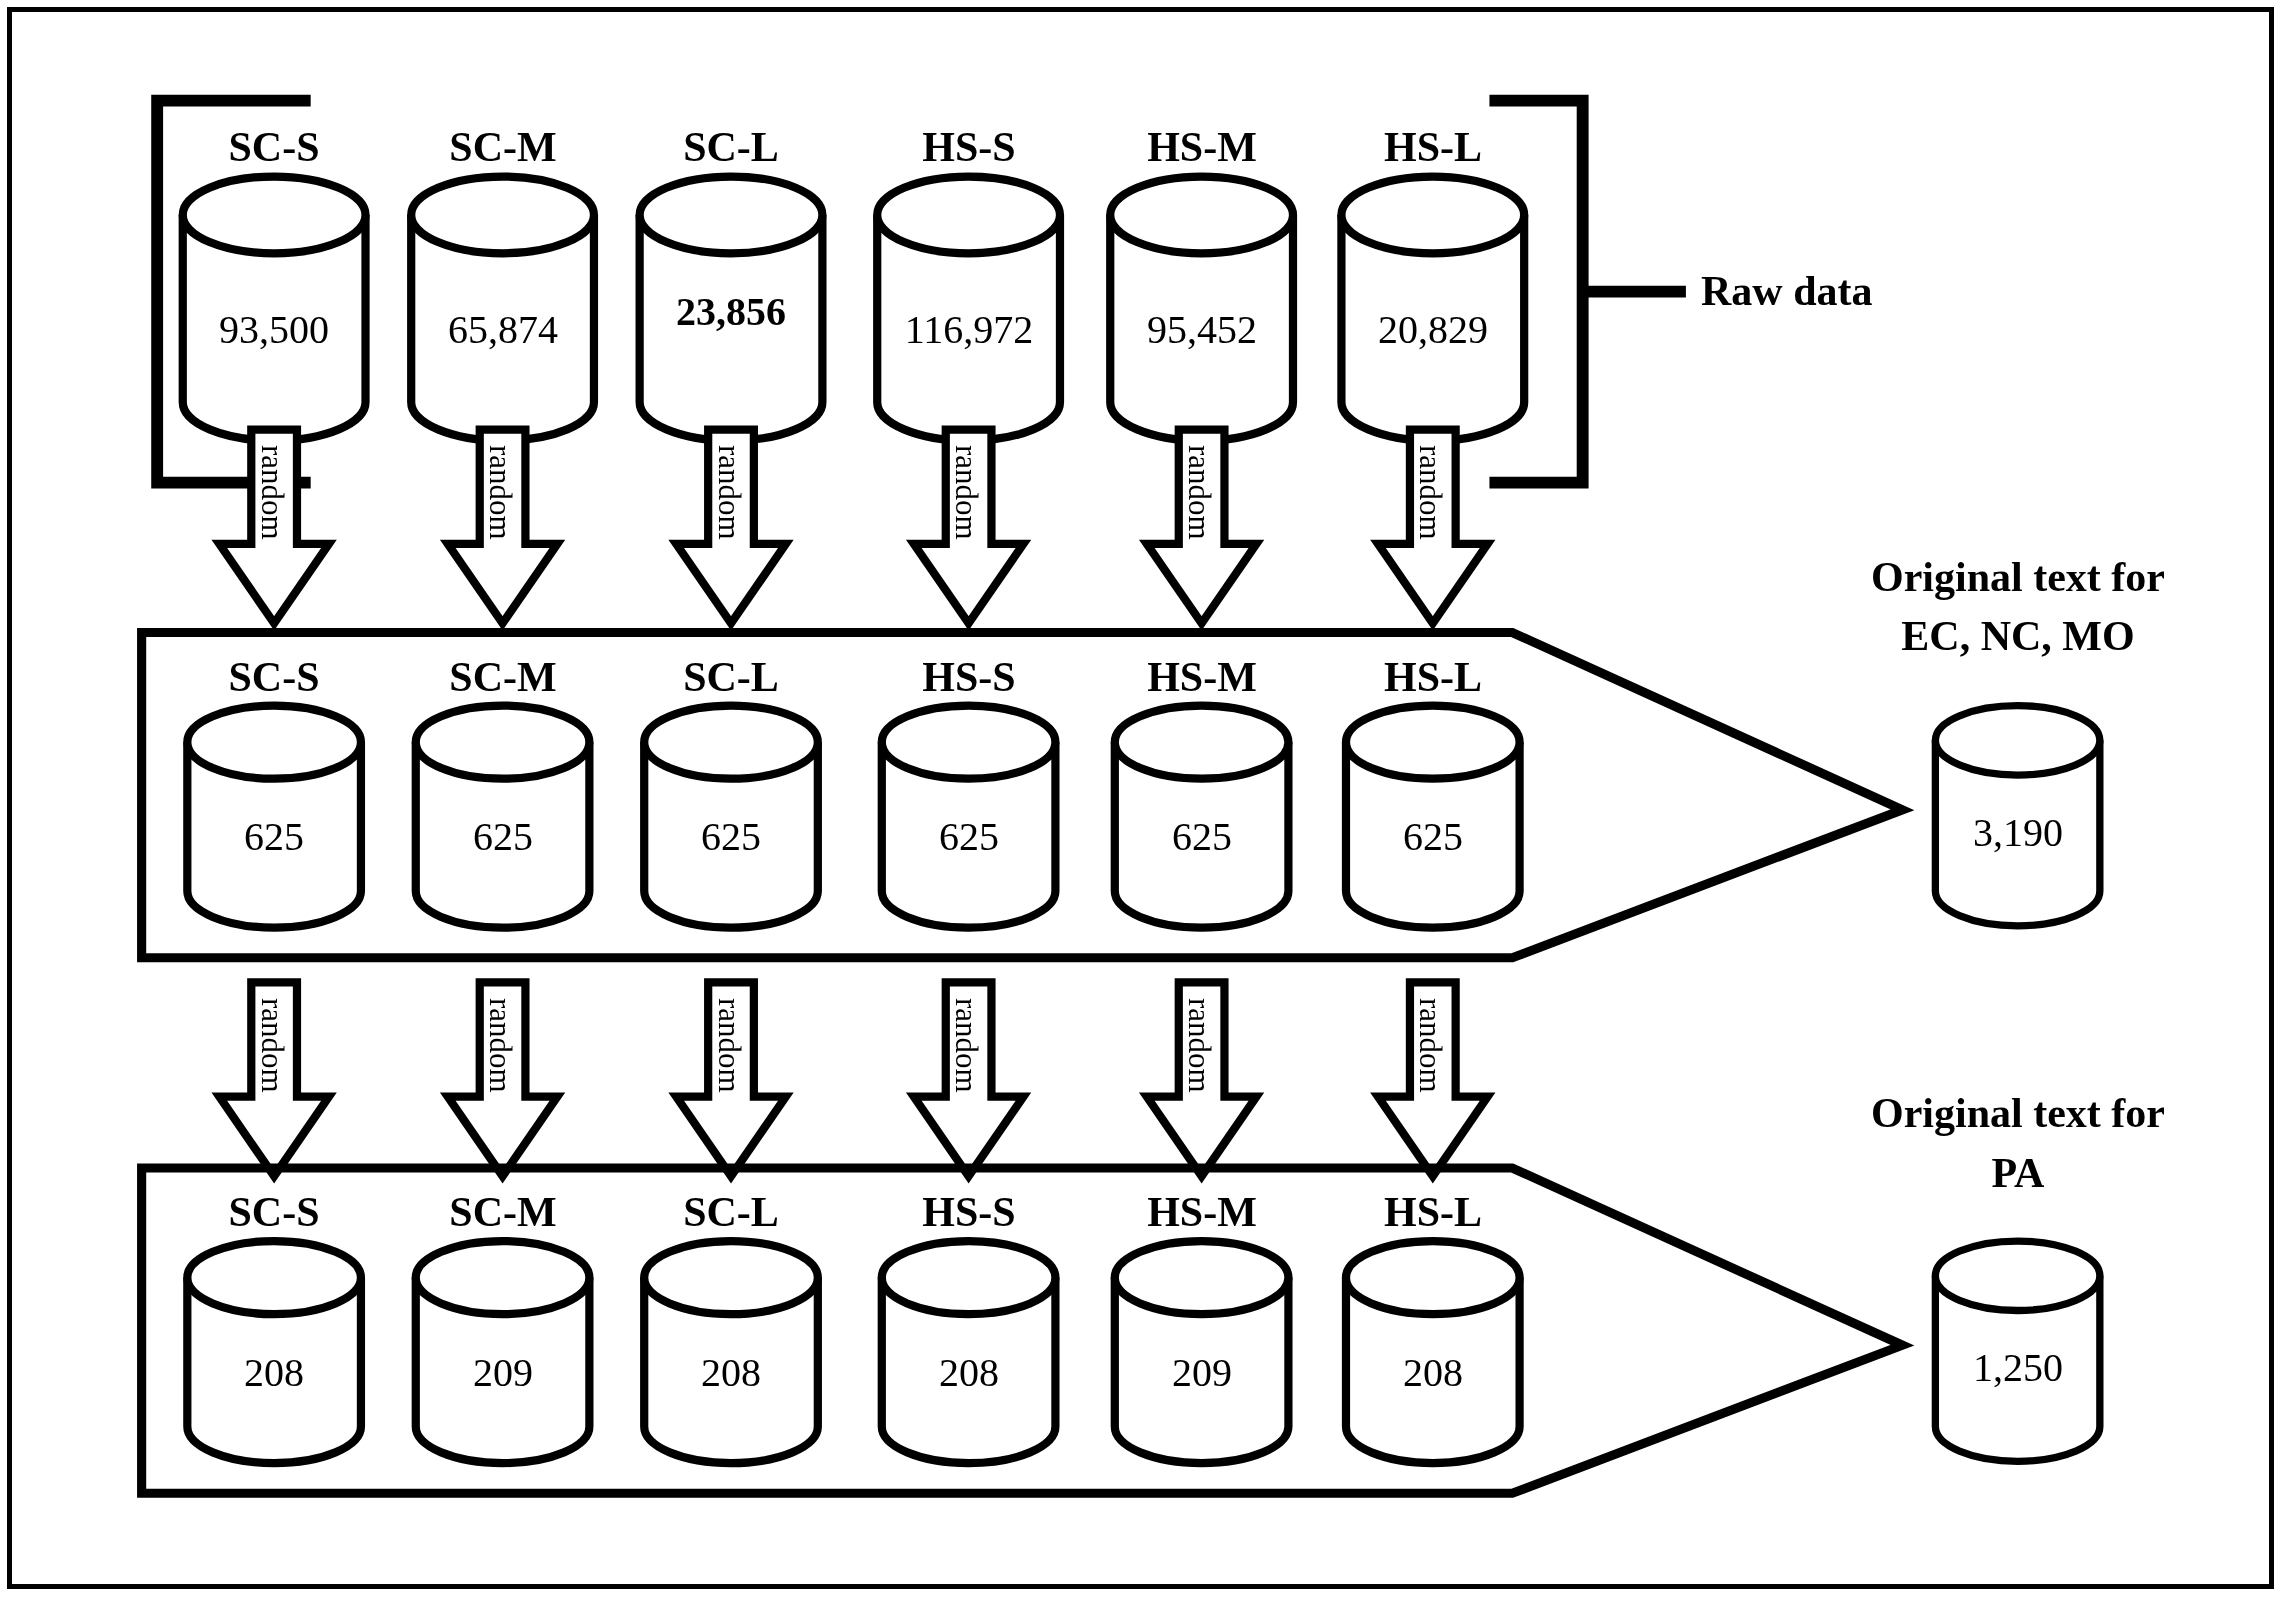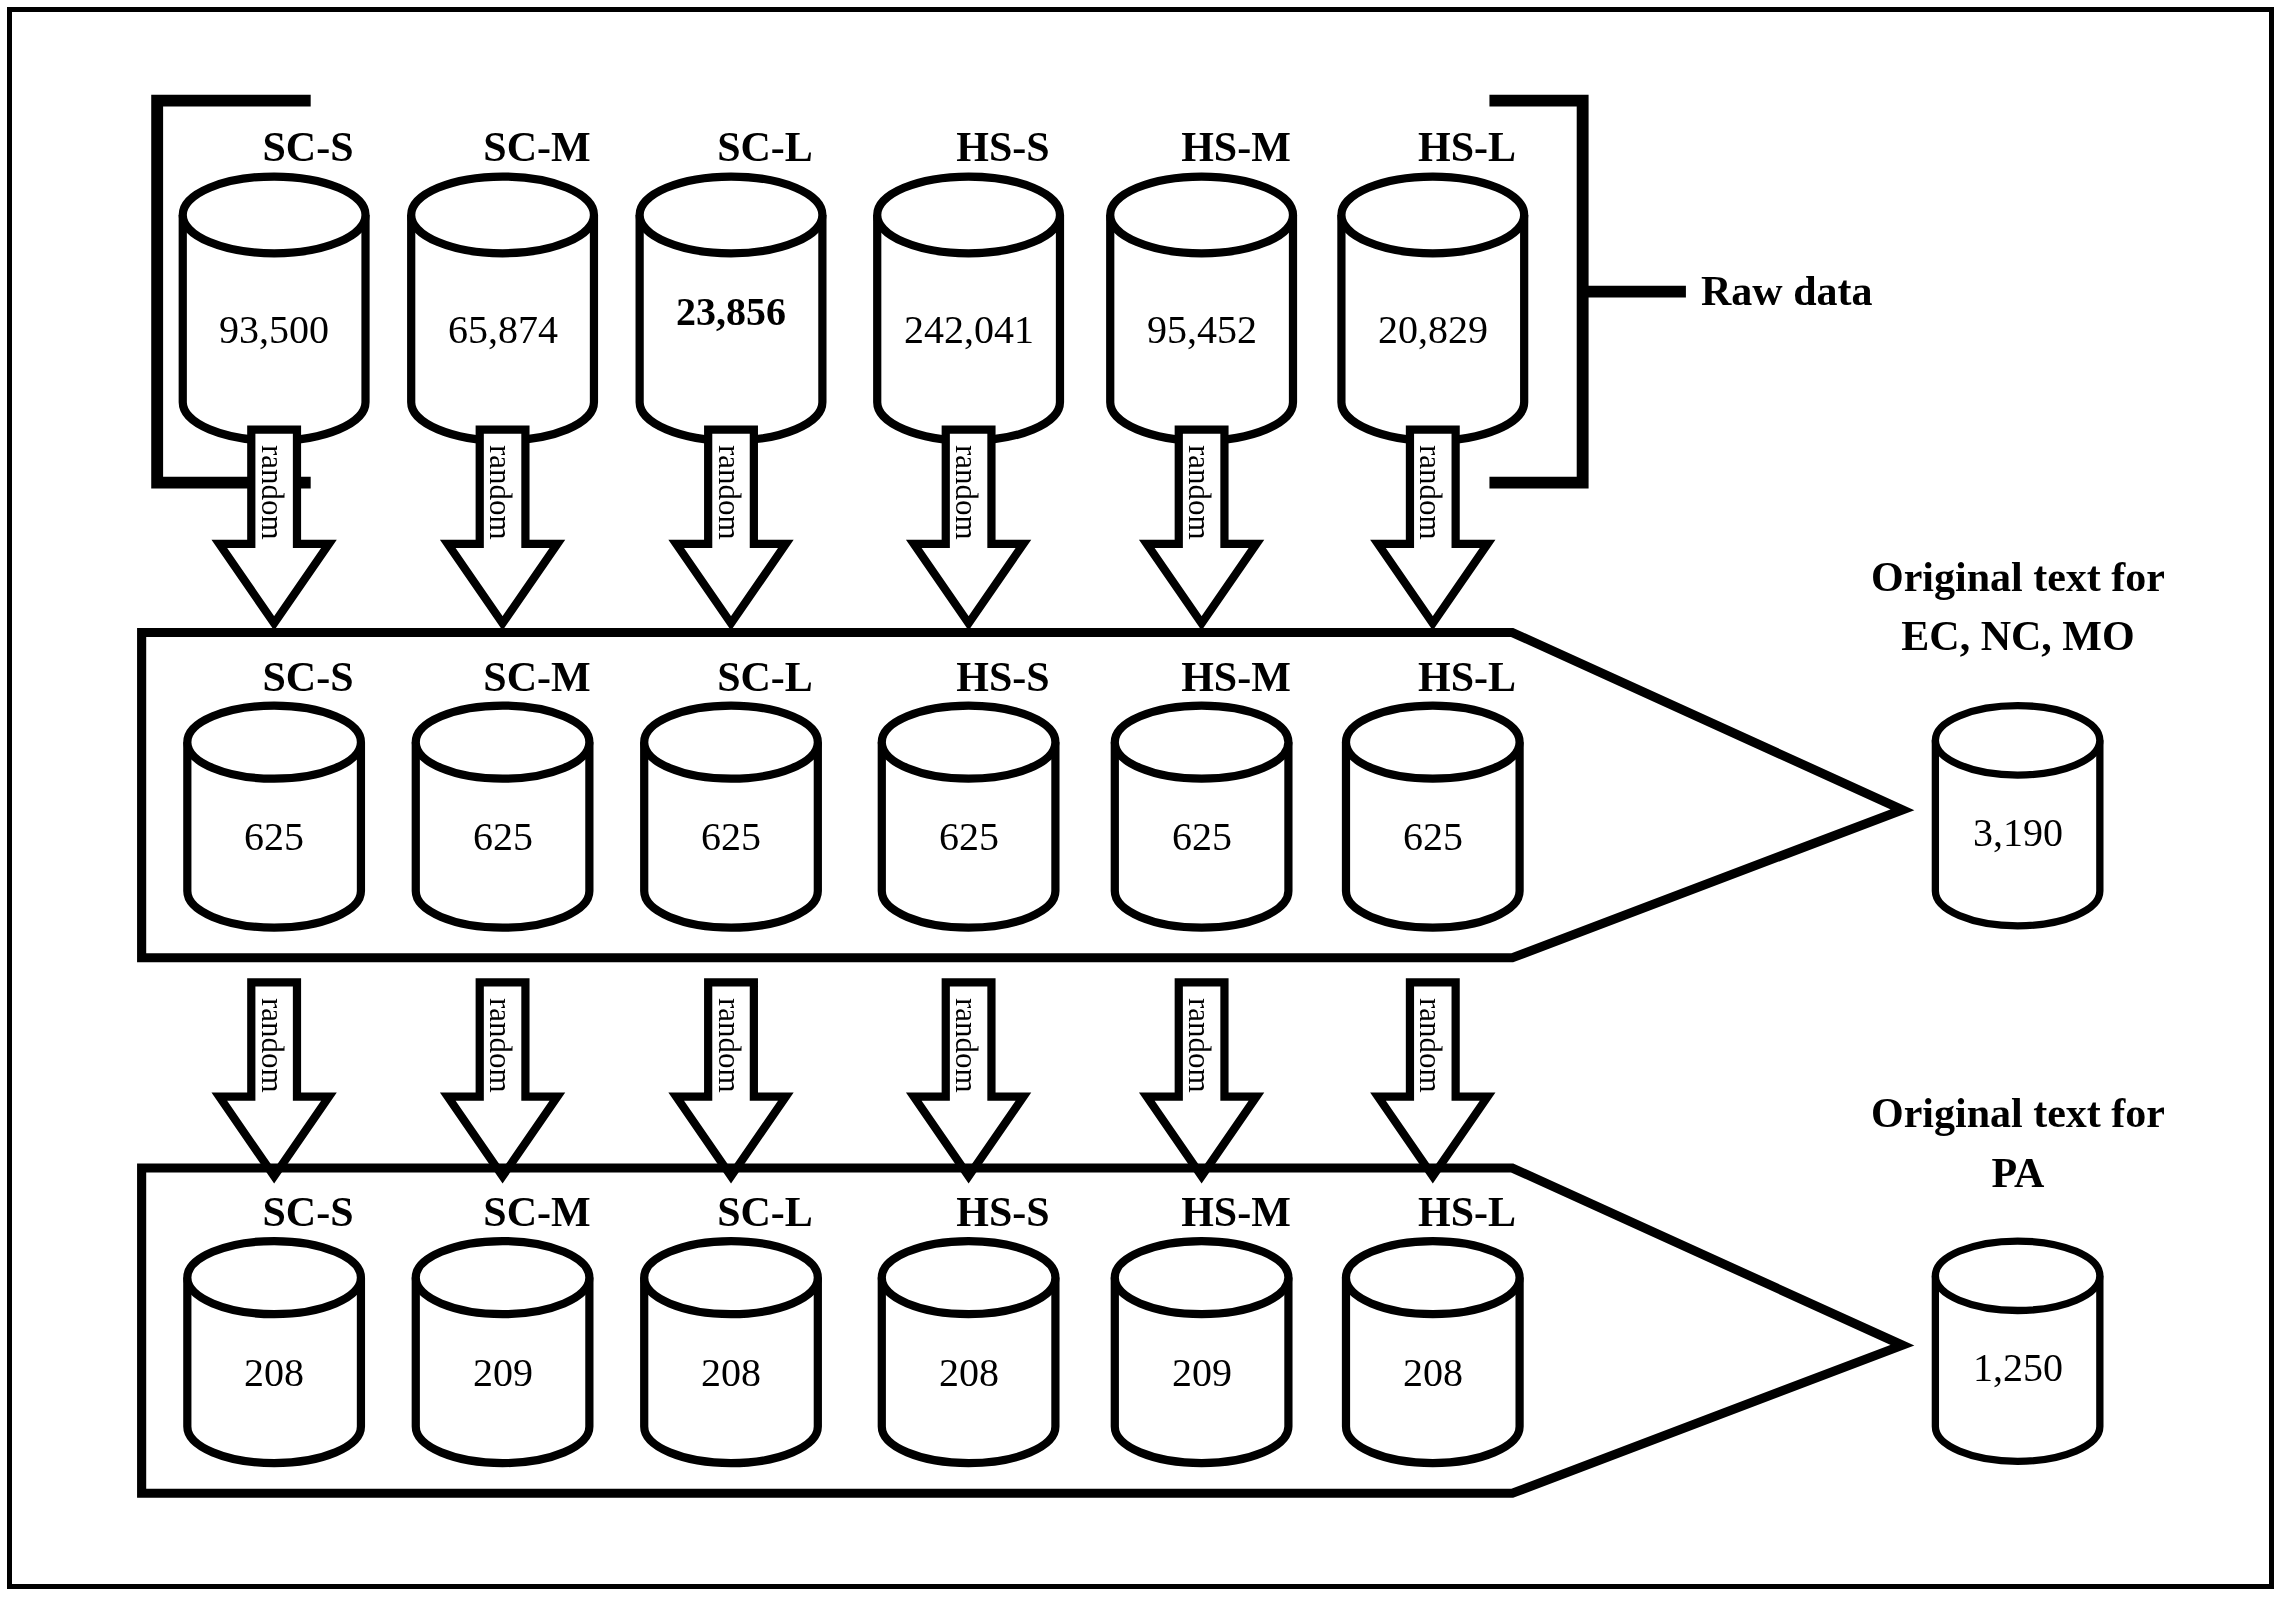--- a/index.html
+++ b/index.html
@@ -38,21 +38,20 @@
     position: absolute;
     white-space: nowrap;
     color: #000;
   }
   .grp-label {
     font-weight: bold;
     font-size: 42px;
     letter-spacing: 0px;
     text-align: center;
     transform: translateX(-50%);
-    margin-left: 34px;
   }
   .cyl-value {
     font-size: 40px;
     text-align: left;
     transform: translateX(-50%);
   }
   .side-label {
     font-weight: bold;
     font-size: 42px;
     text-align: center;
@@ -207,21 +206,21 @@
   <div class="txt grp-label" style="left:274px; top:123px;">SC-S</div>
   <div class="txt grp-label" style="left:503px; top:123px;">SC-M</div>
   <div class="txt grp-label" style="left:731px; top:123px;">SC-L</div>
   <div class="txt grp-label" style="left:969px; top:123px;">HS-S</div>
   <div class="txt grp-label" style="left:1202px; top:123px;">HS-M</div>
   <div class="txt grp-label" style="left:1433px; top:123px;">HS-L</div>
 
   <div class="txt cyl-value" style="left:274px; top:306px;">93,500</div>
   <div class="txt cyl-value" style="left:503px; top:306px;">65,874</div>
   <div class="txt cyl-value" style="left:731px; top:288px;font-weight:bold;">23,856</div>
-  <div class="txt cyl-value" style="left:969px; top:306px;">242,041</div>
+  <div class="txt cyl-value" style="left:969px; top:306px;">116,972</div>
   <div class="txt cyl-value" style="left:1202px; top:306px;">95,452</div>
   <div class="txt cyl-value" style="left:1433px; top:306px;">20,829</div>
 
   <div class="txt side-label" style="left:1701px; top:267px;">Raw data</div>
 
   <div class="txt rot-label" style="left:290px; top:445px;">random</div>
   <div class="txt rot-label" style="left:518px; top:445px;">random</div>
   <div class="txt rot-label" style="left:747px; top:445px;">random</div>
   <div class="txt rot-label" style="left:984px; top:445px;">random</div>
   <div class="txt rot-label" style="left:1217px; top:445px;">random</div>

